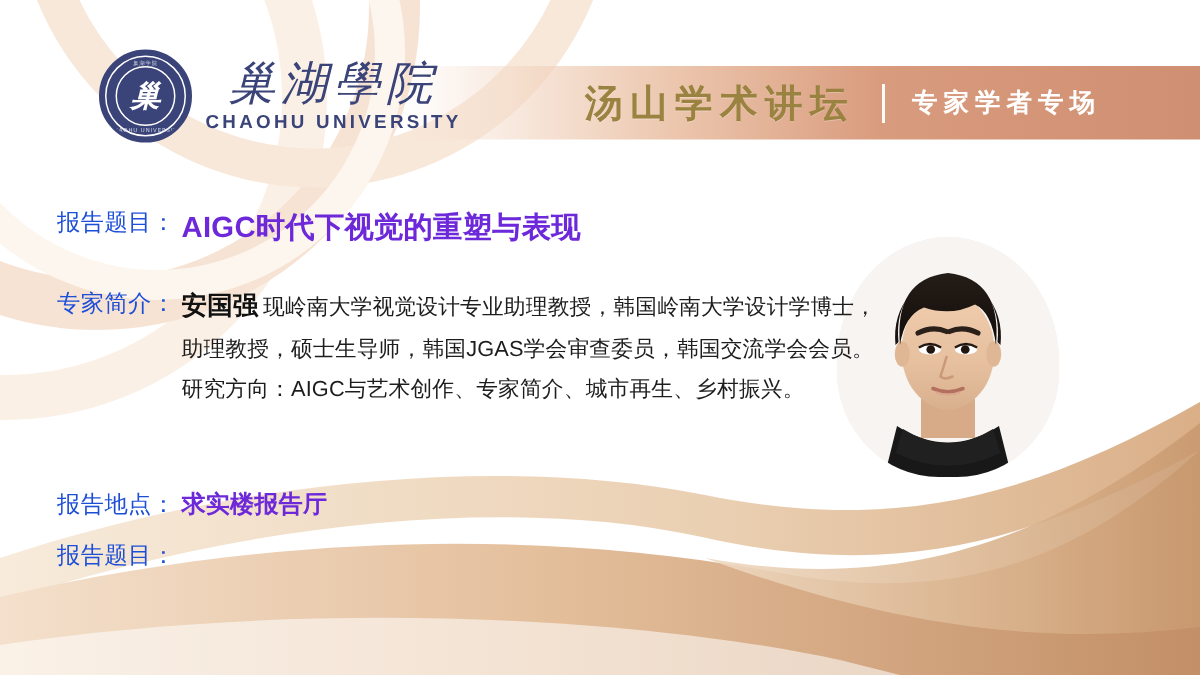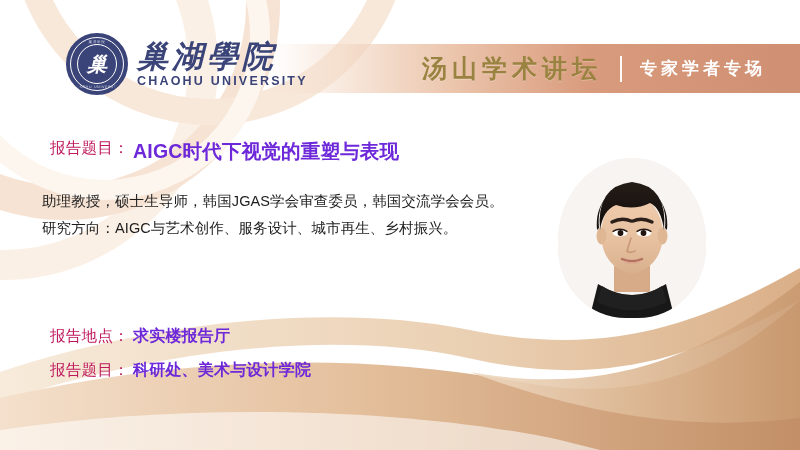--- a/index.html
+++ b/index.html
@@ -60,21 +60,21 @@
     width:530px; height:49px;
     background:linear-gradient(90deg,
         rgba(246,226,210,0) 0%,
         rgba(244,219,201,.55) 12%,
         rgba(234,193,166,.92) 34%,
         #d99b7d 60%,
         #cf8f72 100%);
     display:flex;
     align-items:center;
     justify-content:flex-end;
-    padding-right:34px;
+    padding-right:66px;
     gap:18px;
   }
   #banner .forum-title {
     font-family:"DejaVu Serif","Liberation Serif",serif;
     font-size:25px;
     font-weight:700;
     letter-spacing:5px;
     color:#9a8340;
     text-shadow:0 1px 0 rgba(255,255,255,.25);
   }
@@ -139,25 +139,26 @@
     letter-spacing:.6px;
     font-family:"DejaVu Sans",sans-serif;
   }
   .seal .micro-top { top:4.5px; }
   .seal .micro-bot { bottom:4.5px; }
 
   .wordmark { display:flex; flex-direction:column; justify-content:center; }
   .wordmark .cn {
     font-family:"DejaVu Serif","Liberation Serif",serif;
     font-size:31px;
-    font-weight:700;
+    font-weight:400;
     font-style:italic;
     letter-spacing:4px;
     color:#3b4478;
     line-height:1.05;
+    text-align:center;
   }
   .wordmark .en {
     font-family:"Liberation Sans","DejaVu Sans",sans-serif;
     font-size:12.5px;
     font-weight:700;
     letter-spacing:2.2px;
     color:#3b4478;
     margin-top:2px;
   }
 
@@ -176,26 +177,25 @@
   #ribbons { position:absolute; left:0; top:0; width:800px; height:450px; }
 
   
   .row {
     position:absolute;
     display:flex;
     align-items:flex-start;
     white-space:nowrap;
   }
   .label {
-    color:#be185d;
+    color:#1d4ed8;
     font-size:15.5px;
     font-weight:500;
     flex:0 0 auto;
     letter-spacing:.3px;
-    margin-left:12px;
   }
   .value {
     color:#6d28d9;
     font-size:16px;
     font-weight:700;
     letter-spacing:.2px;
   }
 
   #row-title { left:38px; top:138px; }
   #row-title .value { font-size:19.5px; font-weight:700; margin-left:4px; }
@@ -317,30 +317,33 @@
 
     <path d="M0 430 C 200 400, 420 410, 560 440 L600 450 L0 450 Z" fill="#ffffff" opacity="0.55"></path>
   </svg>
 
   <div class="row" id="row-title">
     <span class="label">报告题目：</span>
     <span class="value">AIGC时代下视觉的重塑与表现</span>
   </div>
 
   <div class="row" id="row-bio">
+    <span class="label">专家简介：</span>
     <span id="bio-body">
+      <span class="bio-line">
+        <span class="bio-name">安国强</span><span>现岭南大学视觉设计专业助理教授，韩国岭南大学设计学博士，</span>
+      </span>
       <span class="bio-line">助理教授，硕士生导师，韩国JGAS学会审查委员，韩国交流学会会员。</span>
-      <span class="bio-line">研究方向：AIGC与艺术创作、服务设计、城市再生、乡村振兴。</span>
+      <span class="bio-line">研究方向：AIGC与艺术创作、专家简介、城市再生、乡村振兴。</span>
     </span>
   </div>
 
 
   <div class="row" id="row-place">
     <span class="label">报告地点：</span>
     <span class="value">求实楼报告厅</span>
   </div>
 
   <div class="row" id="row-host">
     <span class="label">报告题目：</span>
-    <span class="value">科研处、美术与设计学院</span>
   </div>
 
 </div>
 
 </body></html>

